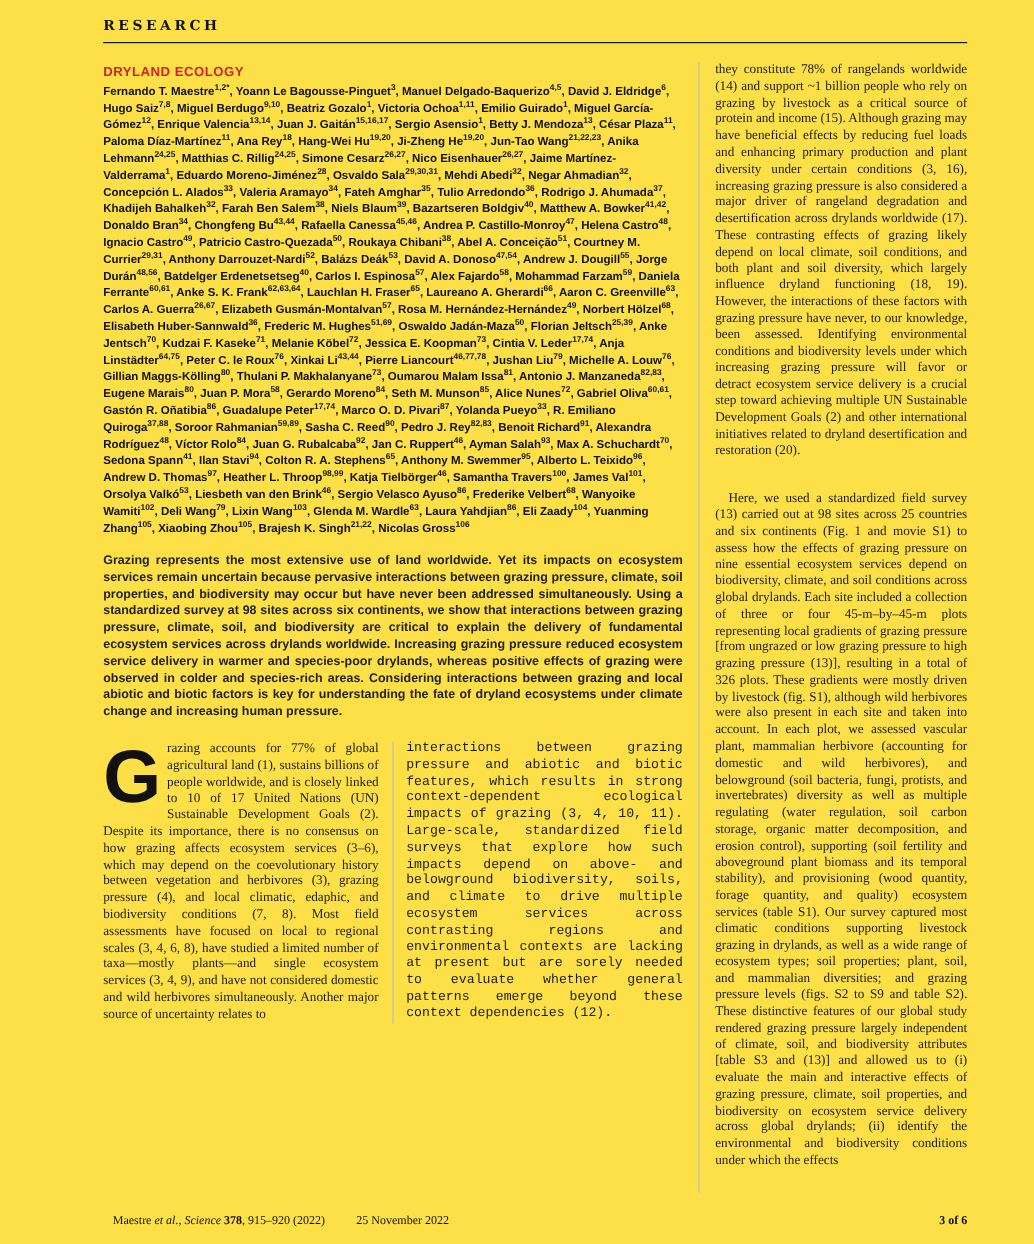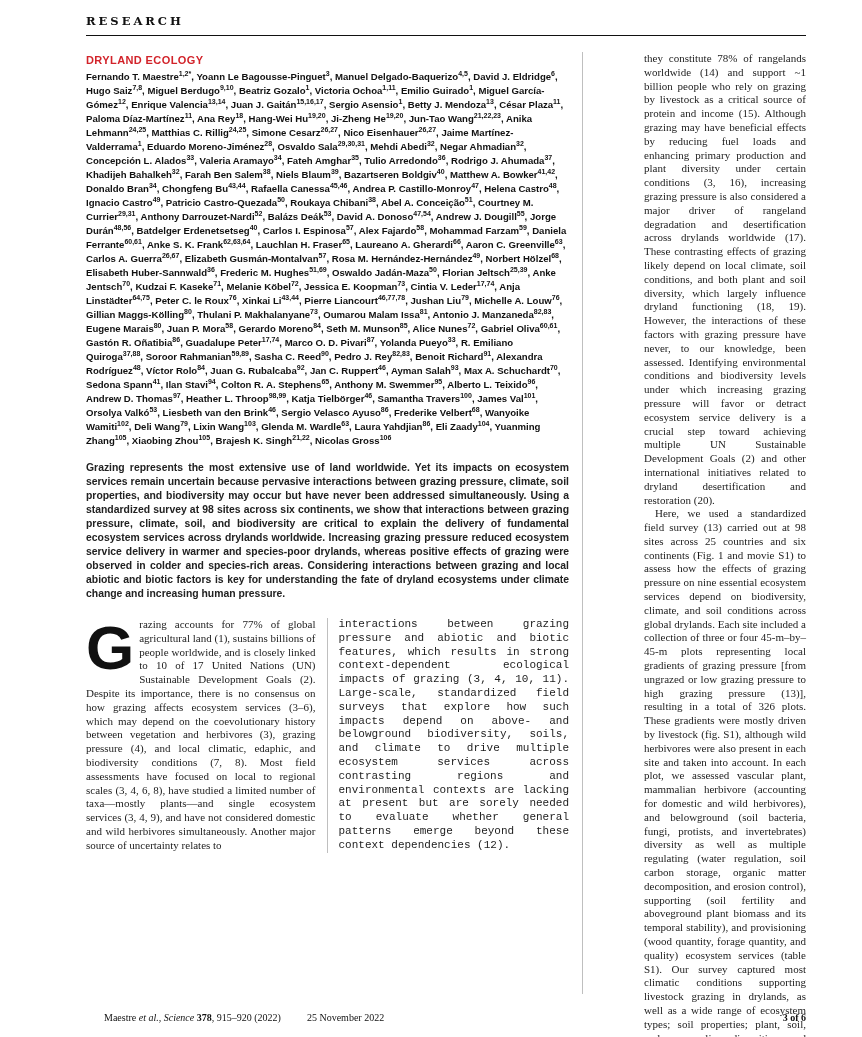--- a/index.html
+++ b/index.html
@@ -1,51 +1,51 @@
 <!DOCTYPE html>
 <html><head>
 <meta charset="utf-8">
 <style>
   html,body{margin:0;padding:0;background:#e8e8e8;}
   .page{
-    position:relative;width:862px;height:1037px;margin:0 auto;background:#ffffff;
+    position:relative;width:862px;height:1037px;margin:0 auto;background:#fde047;
     box-sizing:border-box;overflow:hidden;
     font-family:"Liberation Serif", serif;color:#1c1c1c;
   }
   .inner{position:absolute;left:86px;right:56px;top:0;bottom:0;}
   
   .runhead{padding-top:14px;font-family:"DejaVu Serif", serif;font-weight:bold;
     font-size:11.5px;letter-spacing:3px;color:#111;}
   .runhead-rule{border:none;border-top:1.6px solid #111;margin:7px 0 0 0;}
   
-  .content{display:flex;align-items:stretch;margin-top:16px;height:942px;gap:48px;}
+  .content{display:flex;align-items:stretch;margin-top:16px;height:942px;}
   .left-zone{width:497px;box-sizing:border-box;border-right:1px solid #bfbfbf;
     padding-right:13px;}
   .col3{flex:1;box-sizing:border-box;padding-left:13px;}
   
   .kicker{font-family:"Liberation Sans", sans-serif;font-weight:bold;
     font-size:11px;letter-spacing:.4px;margin:2px 0 4px 0;}
   .title{font-family:"Liberation Sans", sans-serif;font-weight:bold;
     font-size:23.5px;line-height:26px;color:#111;margin:0 0 13px 0;letter-spacing:-.2px;}
   .authors{font-family:"Liberation Sans", sans-serif;font-weight:bold;
     font-size:9.6px;line-height:14px;color:#111;text-align:left;}
   .authors sup{font-size:7px;line-height:0;}
   .abstract{font-family:"Liberation Sans", sans-serif;font-weight:bold;
     font-size:10.4px;line-height:14px;color:#222;margin-top:13px;text-align:justify;}
   
   .two-cols{display:flex;margin-top:17px;}
   .bcol{width:50%;box-sizing:border-box;}
   .bcol.c1{border-right:1px solid #bfbfbf;padding-right:11px;}
   .bcol.c2{padding-left:11px;font-family:Liberation Mono, monospace;}
   .bp{margin:0;font-size:11px;line-height:13.8px;text-align:justify;}
-  .bp.ind{text-indent:11px;}
+  .bp.ind{text-indent:11px;margin-top:26px;}
   .dropcap{float:left;font-family:"Liberation Sans", sans-serif;font-weight:bold;
     font-size:62px;line-height:52px;padding:4px 5px 0 0;color:#111;}
   
-  .footer{position:absolute;left:104px;right:56px;bottom:14px;
+  .footer{position:absolute;left:94px;right:56px;bottom:14px;
     display:flex;justify-content:space-between;align-items:baseline;
     font-size:10px;color:#111;}
   .footer .cit i{font-style:italic;}
   .footer .cit b{font-weight:bold;}
   .footer .date{margin-left:26px;}
   .pageno{font-weight:bold;font-family:"Liberation Serif", serif;}
 </style>
 </head>
 <body>
 

